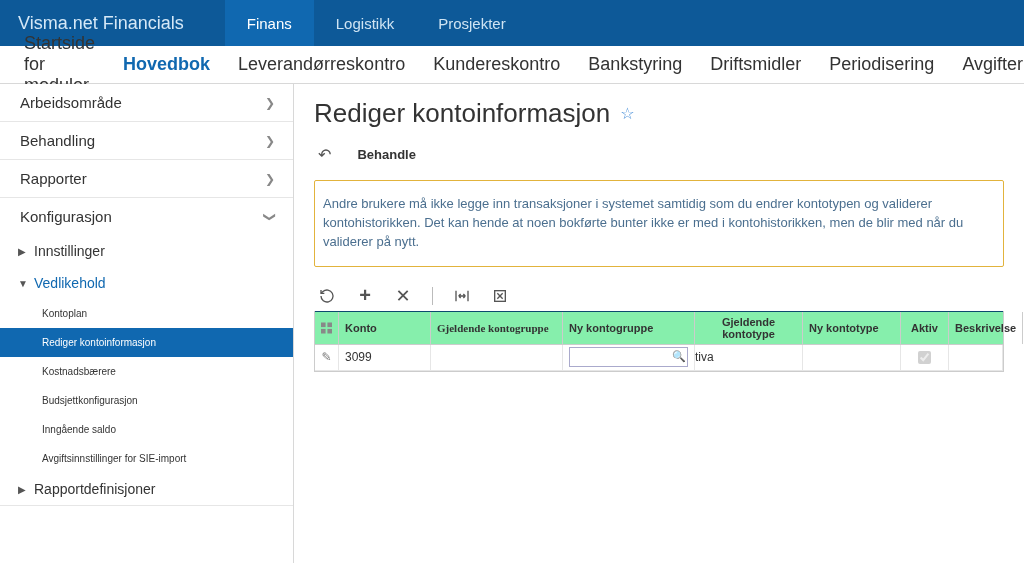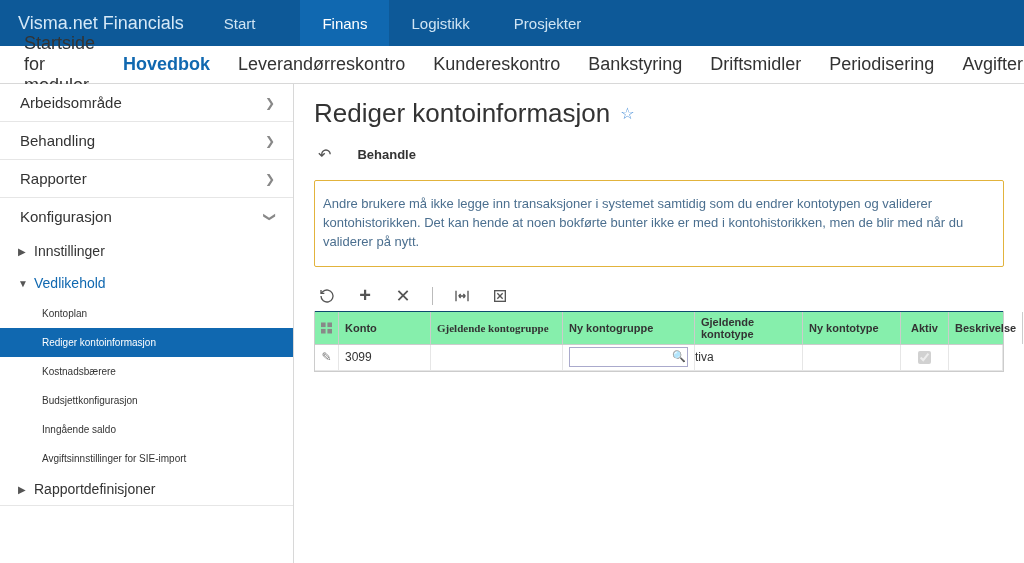--- a/index.html
+++ b/index.html
@@ -45,37 +45,36 @@
 .grid { border: 1px solid #ccc; border-top: none; }
 .grid-head { display: flex; background: #86efac; border-top: 1px solid #0c4a6e; border-bottom: 1px solid #ccc; }
 .gh { padding: 4px 6px; font-size: 11px; font-weight: 600; color: #333; border-right: 1px solid #ccc; display: flex; align-items: center; line-height: 1.1; }
 .grid-row { display: flex; height: 26px; align-items: stretch; border-bottom: 1px solid #e6e6e6; }
 .gc { padding: 3px 6px; font-size: 12px; border-right: 1px solid #e6e6e6; display: flex; align-items: center; position: relative; }
 
 .c-icon { width: 24px; flex: 0 0 24px; justify-content: center; }
 .c-konto { width: 92px; flex: 0 0 92px; }
 .c-gkg { width: 132px; flex: 0 0 132px; font-family: Liberation Serif, serif; }
 .c-nkg { width: 132px; flex: 0 0 132px; }
-.c-gkt { width: 108px; flex: 0 0 108px; }
+.c-gkt { width: 108px; flex: 0 0 108px; text-align: center; }
 .c-nkt { width: 98px; flex: 0 0 98px; }
 .c-aktiv { width: 48px; flex: 0 0 48px; justify-content: center; }
 .c-besk { flex: 1; }
 
 .pen-icon { color: #777; font-size: 12px; }
 .lookup { width: 100%; height: 20px; border: 1px solid #aac; font-size: 12px; padding: 0 18px 0 4px; }
 .lookup-icon { position: absolute; right: 8px; top: 5px; color: #666; font-size: 11px; pointer-events: none; }
 .truncated-val { color: #333; font-size: 12px; overflow: hidden; white-space: nowrap; }
 .chk { width: 13px; height: 13px; }
 </style>
 </head>
 <body>
 
 <div class="topnav">
   <div class="brand">Visma.net Financials</div>
-  <div class="topnav-item">Start</div>
   <div class="topnav-item active">Finans</div>
   <div class="topnav-item">Logistikk</div>
   <div class="topnav-item">Prosjekter</div>
 </div>
 
 <div class="subnav">
   <div class="subnav-item">Startside for moduler</div>
   <div class="subnav-item active">Hovedbok</div>
   <div class="subnav-item">Leverandørreskontro</div>
   <div class="subnav-item">Kundereskontro</div>

